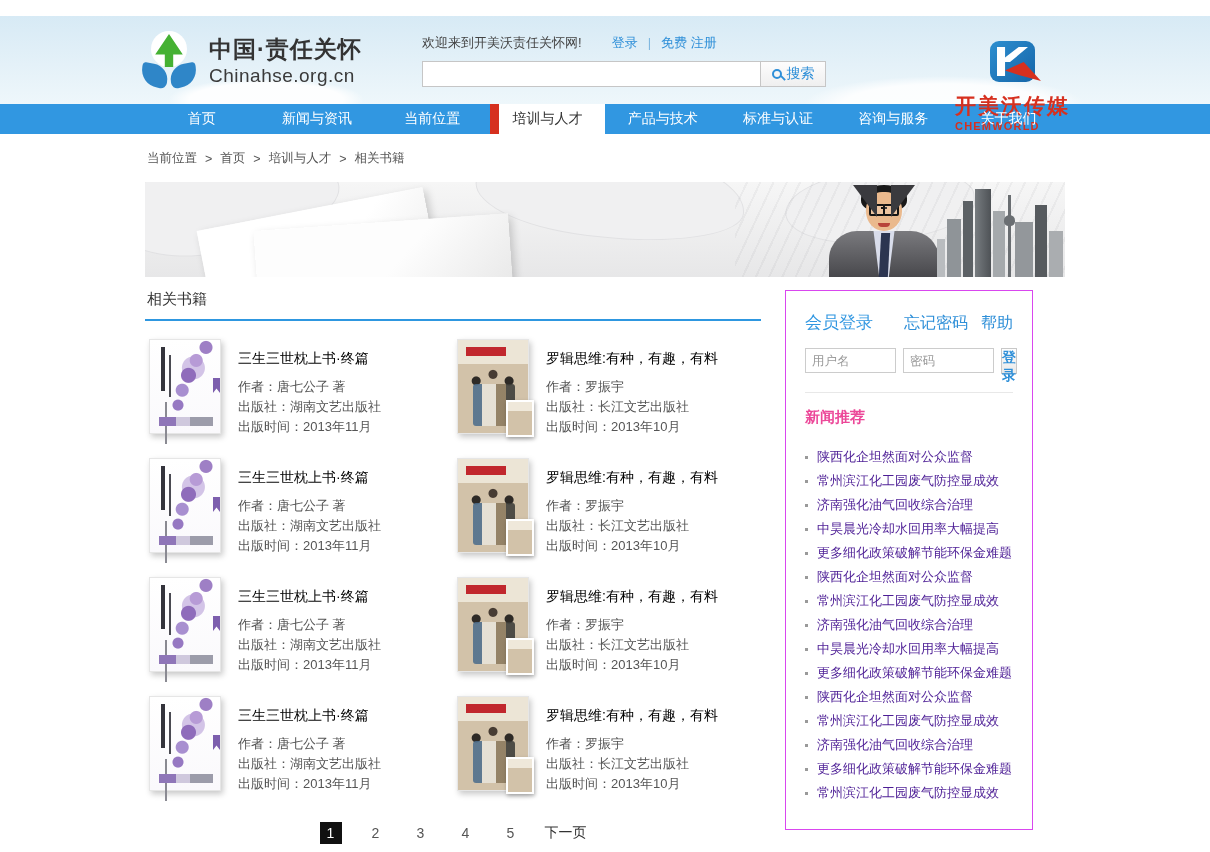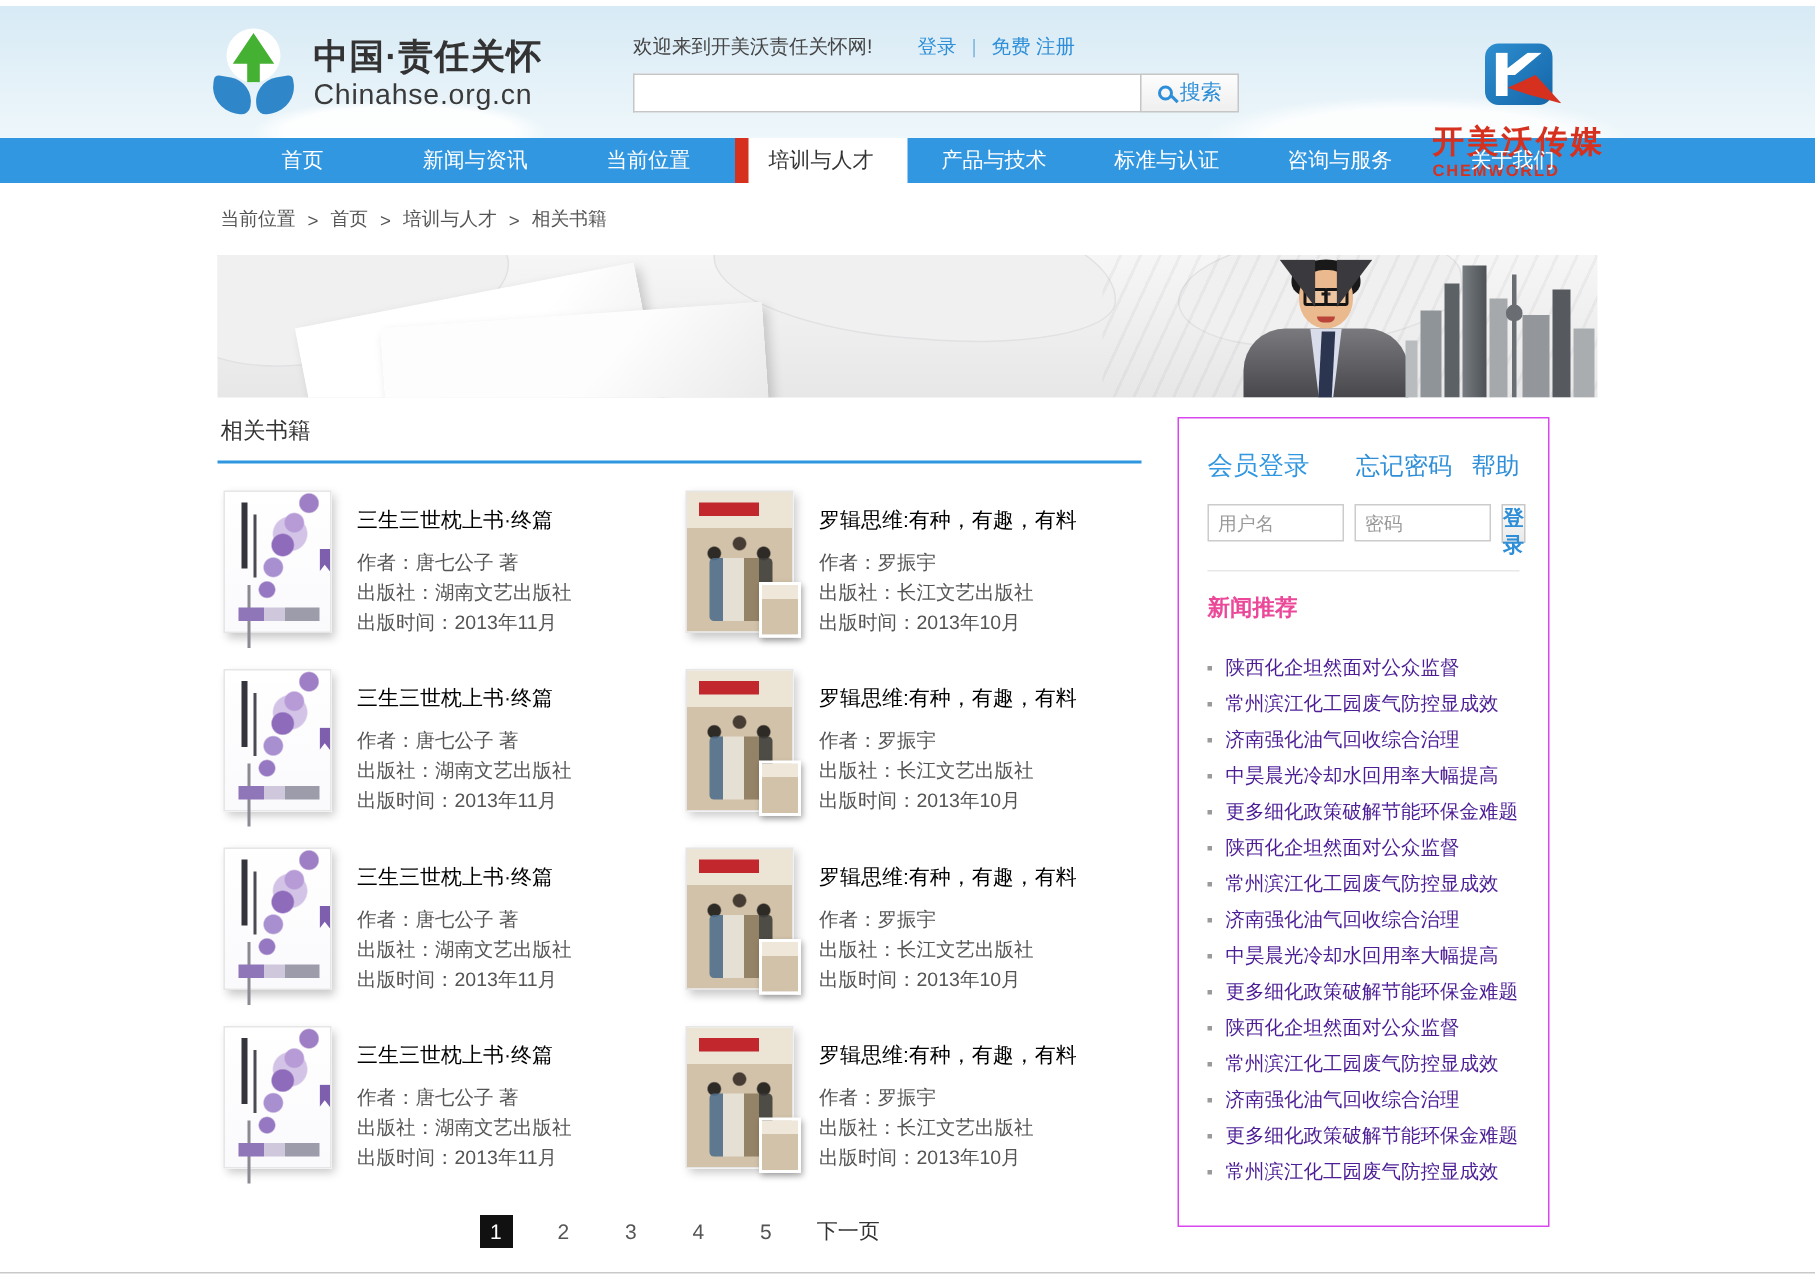--- a/index.html
+++ b/index.html
@@ -10,21 +10,21 @@
   input { outline:none; }
 
   
   .top {
     height:88px; position:relative;
     background:
       radial-gradient(ellipse 140px 30px at 22% 95%, rgba(255,255,255,.9) 0 55%, rgba(255,255,255,0) 70%),
       radial-gradient(ellipse 200px 40px at 78% 100%, rgba(255,255,255,.85) 0 50%, rgba(255,255,255,0) 70%),
       linear-gradient(180deg,#d7eaf5 0%,#e4f1f8 55%,#eef7fb 100%);
   }
-  .top-inner { width:930px; margin:4px auto; height:100%; display:flex; align-items:center; position:relative; }
+  .top-inner { width:930px; margin:16px auto; height:100%; display:flex; align-items:center; position:relative; }
 
   .brand { display:flex; align-items:center; gap:11px; width:258px; cursor:pointer; }
   .logo-mark { position:relative; width:58px; height:58px; flex-shrink:0; }
   .logo-circle { position:absolute; left:11px; top:0; width:36px; height:36px; background:#fff; border-radius:50%; }
   .logo-tree { position:absolute; left:14px; top:3px; width:30px; height:33px; background:#45b133;
     clip-path:polygon(50% 0,96% 62%,64% 62%,64% 100%,36% 100%,36% 62%,4% 62%); }
   .hand { position:absolute; bottom:2px; width:27px; height:23px; background:#2f86c8; }
   .hand-l { left:1px; border-radius:3px 16px 6px 18px; transform:rotate(10deg); }
   .hand-r { right:1px; border-radius:16px 3px 18px 6px; transform:rotate(-10deg); }
   .brand-cn { font-size:23px; font-weight:bold; color:#333; letter-spacing:1px; white-space:nowrap; }

